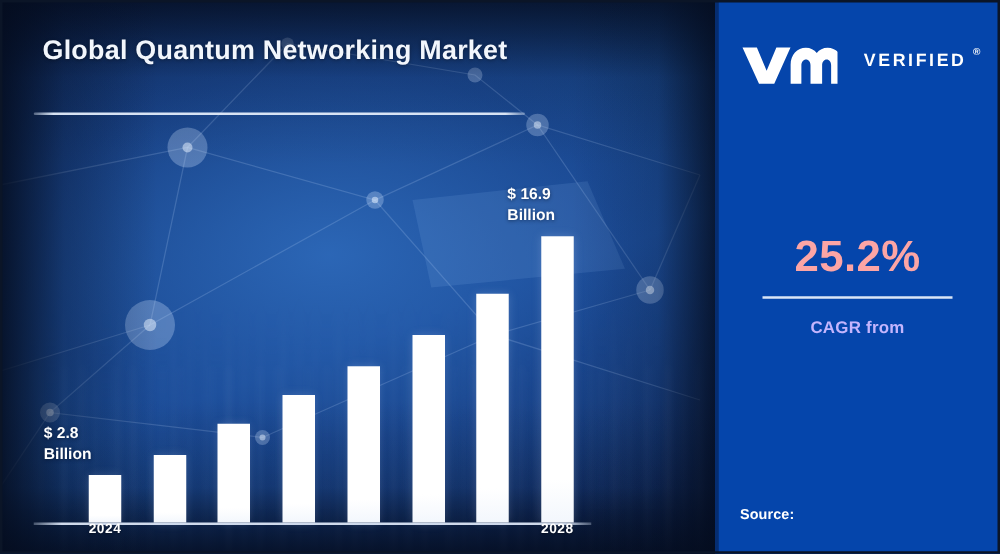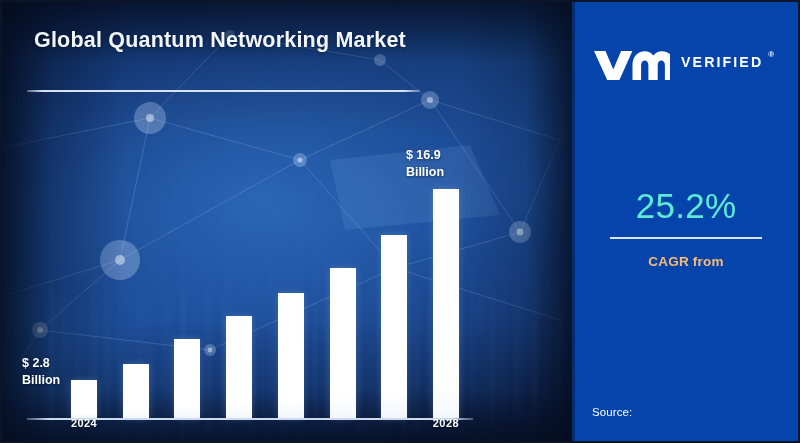--- a/index.html
+++ b/index.html
@@ -164,24 +164,24 @@
     top: 0;
     width: 228px;
     height: 443px;
     background: #0545ab;
     box-shadow: inset 3px 0 0 rgba(5,26,66,0.55);
   }
 
   .logo-row {
     position: absolute;
     left: 20px;
-    top: 42px;
+    top: 29px;
     display: flex;
     align-items: center;
-    gap: 11px;
+    gap: 21px;
     justify-content: space-between;
   }
   .logo-mark { width: 78px; height: 40px; display: block; }
   .logo-words {
     position: relative;
     color: #ffffff;
     font-size: 14.2px;
     font-weight: 700;
     letter-spacing: 2.1px;
     line-height: 1.28;
@@ -196,47 +196,47 @@
   }
 
   .cagr-block {
     position: absolute;
     left: 0;
     top: 188px;
     width: 228px;
     text-align: center;
   }
   .cagr-value {
-    color: #5eead4;
+    color: #fca5a5;
     font-size: 35px;
-    font-weight: 400;
+    font-weight: 700;
     letter-spacing: 0.3px;
     line-height: 1;
   }
   .cagr-rule {
     width: 152px;
     height: 1.6px;
     margin: 14px auto 13px auto;
     background: rgba(236,243,253,0.92);
   }
   .cagr-caption {
-    color: #fdba74;
+    color: #c4b5fd;
     font-size: 13.5px;
     font-weight: 600;
     line-height: 1.45;
     letter-spacing: 0.2px;
   }
 
   .source-block {
     position: absolute;
     left: 20px;
     bottom: 22px;
     color: #ffffff;
     font-size: 11.5px;
-    font-weight: 400;
+    font-weight: 700;
     line-height: 1.45;
     letter-spacing: 0.1px;
   }
 
   .frame-border {
     position: absolute;
     inset: 0;
     border: 2px solid #0b1527;
     pointer-events: none;
   }
@@ -302,21 +302,21 @@
     <div class="bar" style="left: 71px; width: 26px; height: 37.9408px;"></div>
         <div class="tick-label" style="left: 54px; width: 60px;">2024</div>
         <div class="bar" style="left: 122.7px; width: 26px; height: 54.2012px;"></div>
         <div class="bar" style="left: 174.4px; width: 26px; height: 78.5917px;"></div>
         <div class="bar" style="left: 226.1px; width: 26px; height: 101.627px;"></div>
         <div class="bar" style="left: 277.8px; width: 26px; height: 124.663px;"></div>
         <div class="bar" style="left: 329.5px; width: 26px; height: 150.408px;"></div>
         <div class="bar" style="left: 381.2px; width: 26px; height: 182.929px;"></div>
         <div class="bar" style="left: 432.9px; width: 26px; height: 229px;"></div>
         <div class="tick-label" style="left: 415.9px; width: 60px;">2028</div>
-        <div class="value-label" style="width: 80px; left: 22px; top: 338.059px; margin-top: 17px;">
+        <div class="value-label" style="width: 80px; left: 35px; top: 338.059px;">
           <div>$ 2.8</div>
           <div>Billion</div>
         </div>
         <div class="value-label" style="width: 80px; left: 405.9px; top: 147px;">
           <div>$ 16.9</div>
           <div>Billion</div>
         </div>
       </div>
   </div>
 

